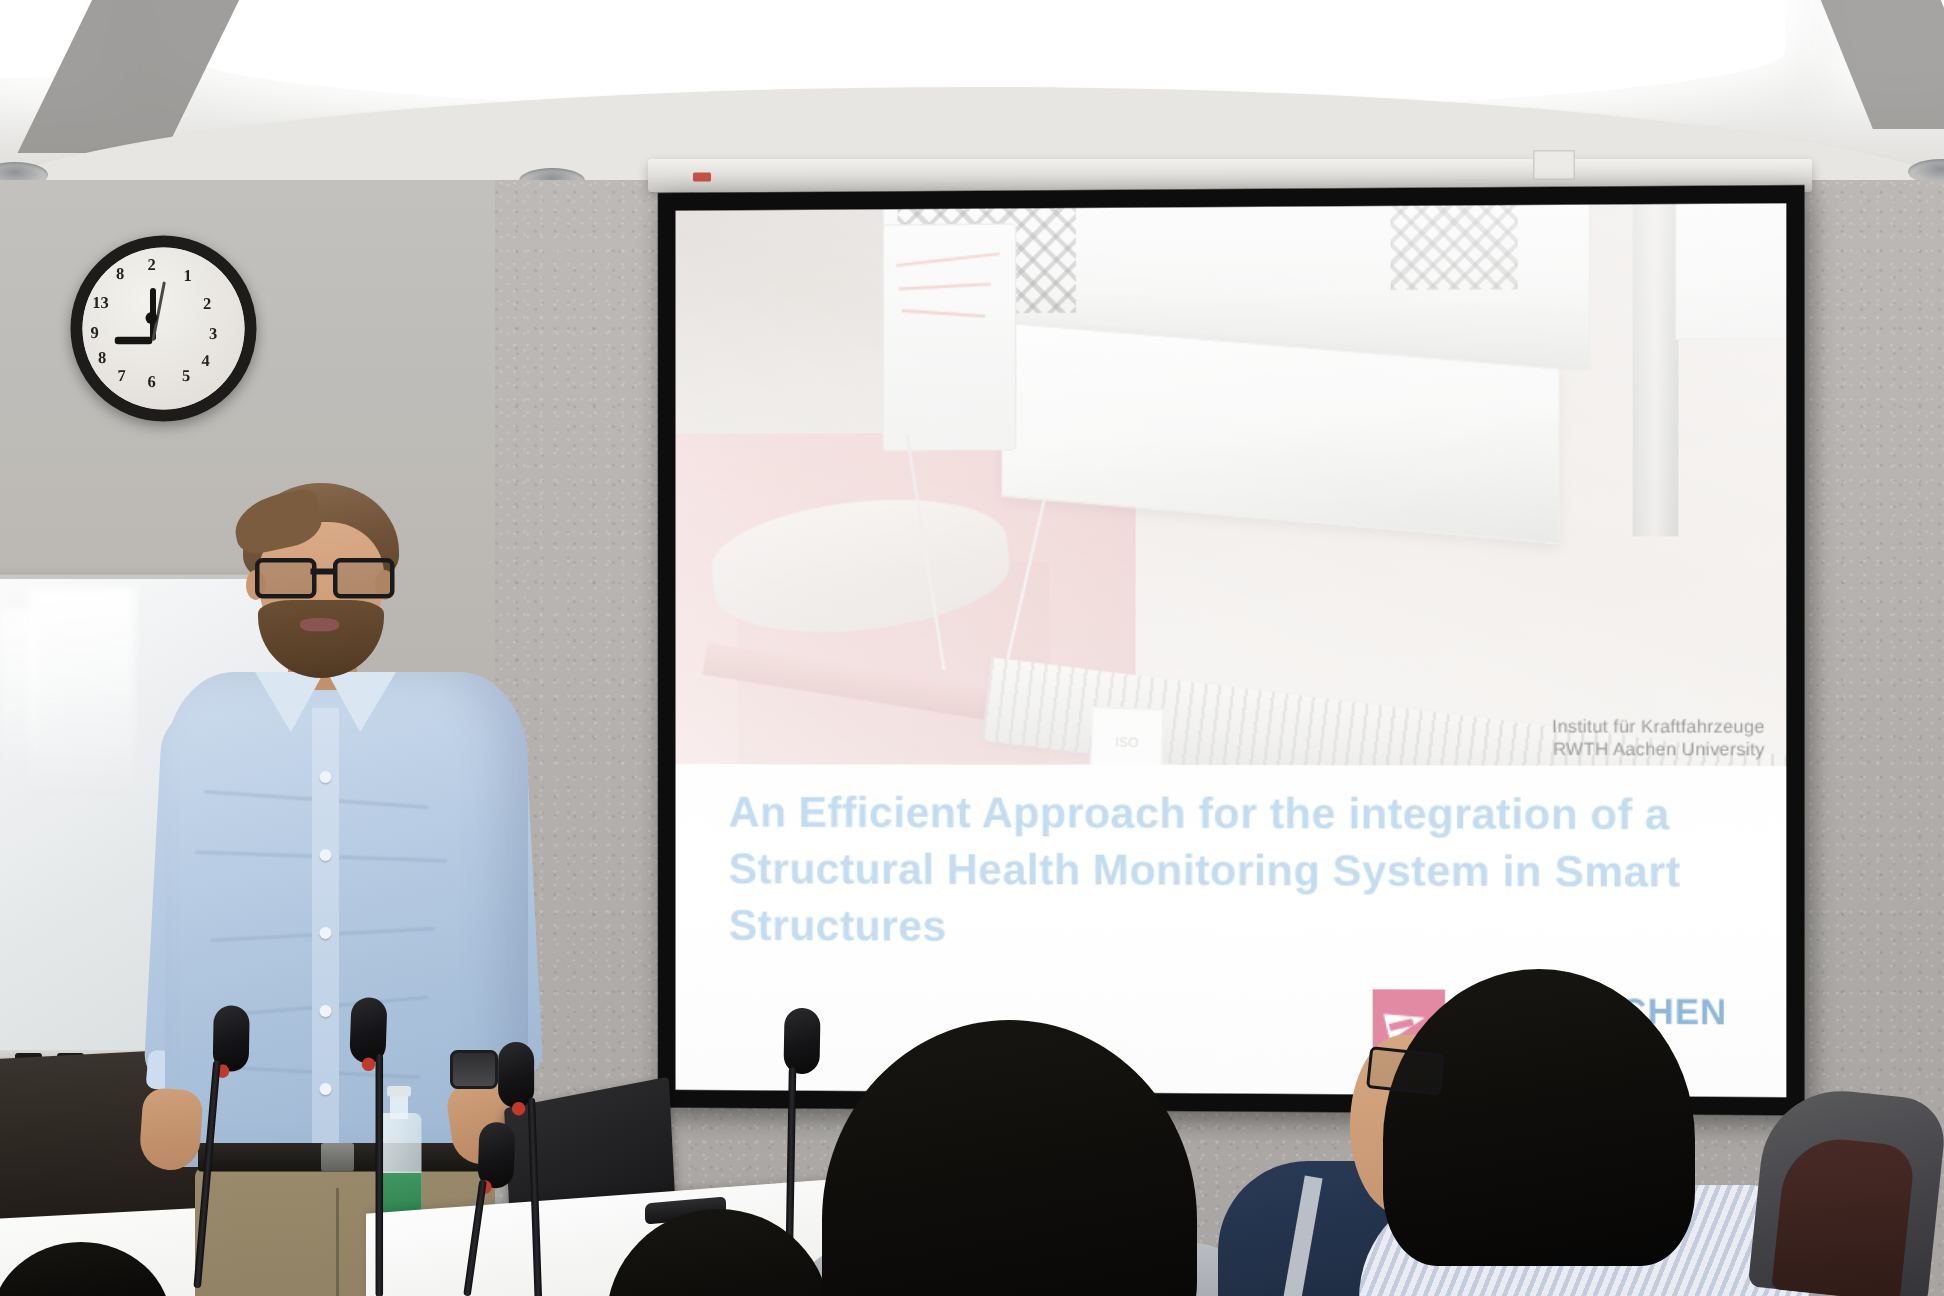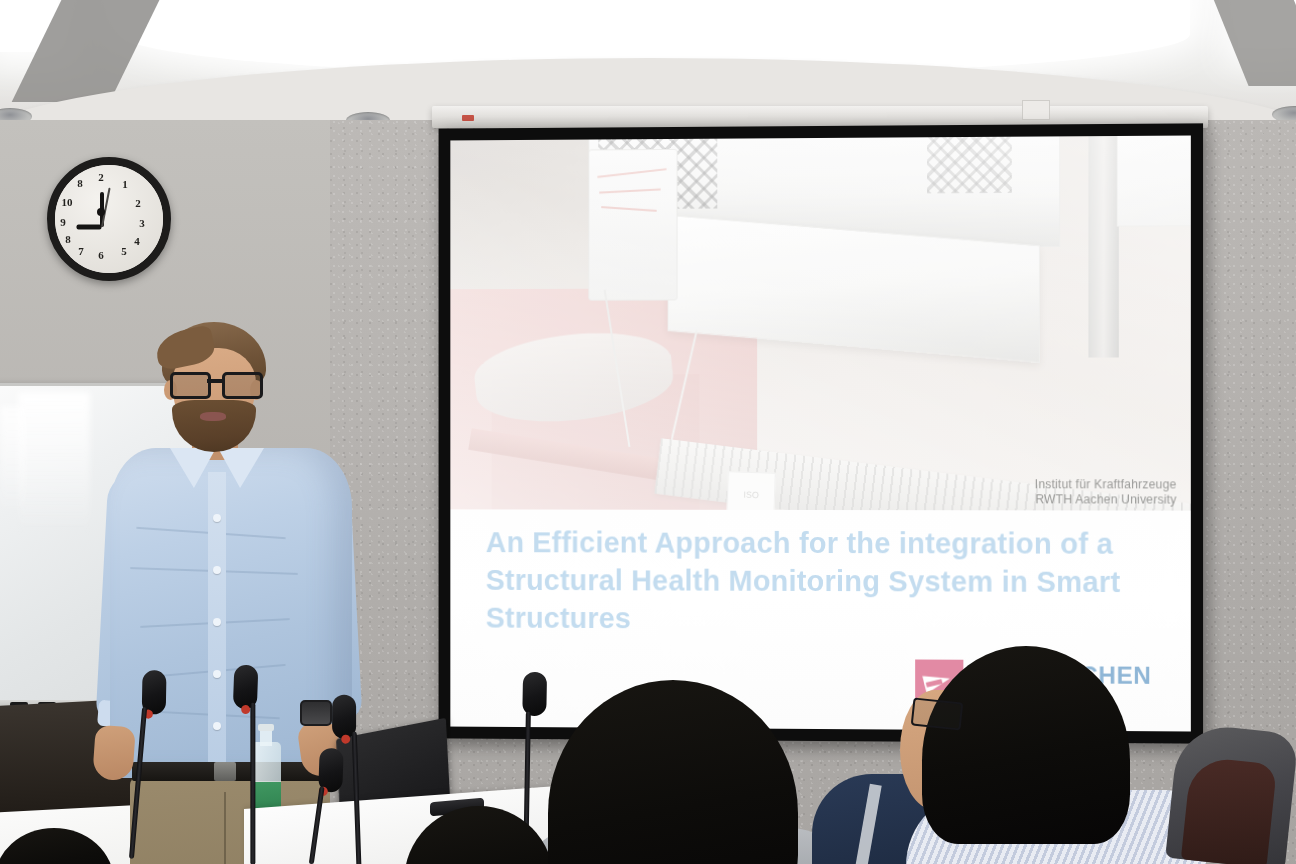--- a/index.html
+++ b/index.html
@@ -538,21 +538,21 @@
     <div class="cnum" style="left:38px;top:6px">2</div>
     <div class="cnum" style="left:62px;top:13px">1</div>
     <div class="cnum" style="left:75px;top:32px">2</div>
     <div class="cnum" style="left:79px;top:52px">3</div>
     <div class="cnum" style="left:74px;top:70px">4</div>
     <div class="cnum" style="left:61px;top:80px">5</div>
     <div class="cnum" style="left:38px;top:84px">6</div>
     <div class="cnum" style="left:18px;top:80px">7</div>
     <div class="cnum" style="left:5px;top:68px">8</div>
     <div class="cnum" style="left:0px;top:51px">9</div>
-    <div class="cnum" style="left:4px;top:31px">10</div>
+    <div class="cnum" style="left:4px;top:31px">13</div>
     <div class="cnum" style="left:17px;top:12px">8</div>
     <div class="hand h-hour" style="transform:rotate(-90deg)"></div>
     <div class="hand h-min" style="transform:rotate(0deg)"></div>
     <div class="hand h-sec" style="transform:rotate(11deg)"></div>
     <div class="clock-pin"></div>
   </div>
 
   <div class="whiteboard">
     <div class="wb-glare"></div>
     <div class="wb-glare2"></div>

